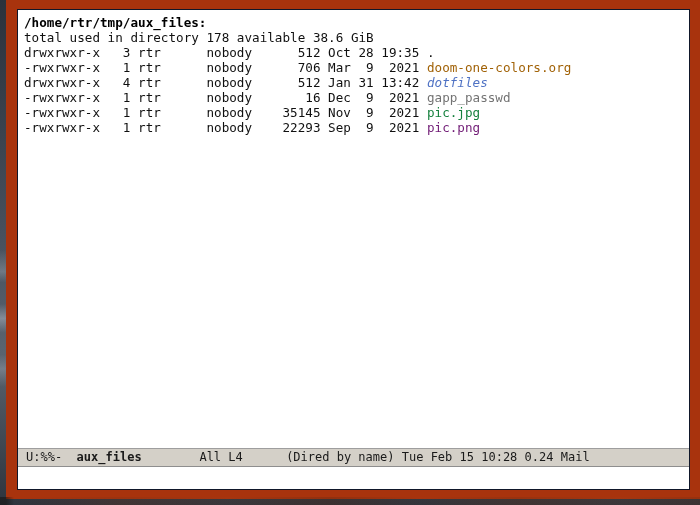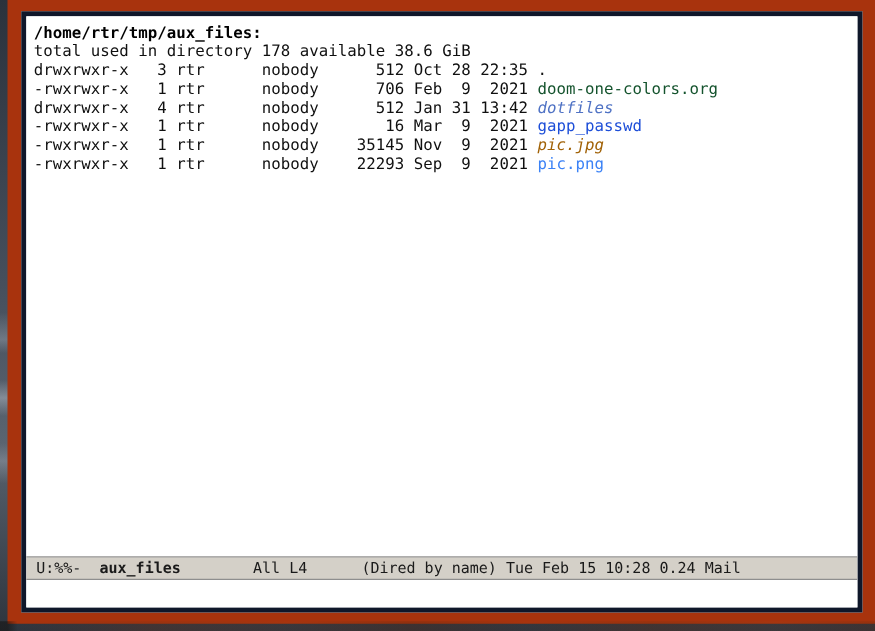--- a/index.html
+++ b/index.html
@@ -52,21 +52,21 @@
     left: 6px; top: 0px;
     width: 694px; height: 499px;
     background: #a8330d;
     box-sizing: border-box;
     padding: 9px 10px 9px 11px;
   }
   #emacs-inner {
     position: relative;
     width: 100%; height: 100%;
     background: #ffffff;
-    border: 4px solid #0f172a;
+    border: 1px solid #0f172a;
     box-sizing: border-box;
     overflow: hidden;
   }
 
   
   #buffer {
     position: absolute;
     left: 0; top: 0; right: 0;
     bottom: 41px;
     background: #ffffff;
@@ -132,26 +132,26 @@
   <div id="desktop-streaks"></div>
 </div>
 
 <div id="emacs-frame">
   <div id="emacs-inner">
 
     <div id="buffer">
       <div class="line dir-header">/home/rtr/tmp/aux_files:</div>
       <div class="line">total used in directory 178 available 38.6 GiB</div>
       <div id="dired-rows">
-          <div class="line"><span>drwxrwxr-x   3 rtr      nobody      512 Oct 28 22:35 </span><span class="fname" style="color: rgb(20, 20, 20);">.</span></div>
-          <div class="line"><span>-rwxrwxr-x   1 rtr      nobody      706 Feb  9  2021 </span><span class="fname" style="color: #14532d; margin-top: 28px;">doom-one-colors.org</span></div>
+          <div class="line"><span>drwxrwxr-x   3 rtr      nobody      512 Oct 28 19:35 </span><span class="fname" style="color: rgb(20, 20, 20);">.</span></div>
+          <div class="line"><span>-rwxrwxr-x   1 rtr      nobody      706 Mar  9  2021 </span><span class="fname" style="color: #a16207; margin-top: 28px;">doom-one-colors.org</span></div>
           <div class="line"><span>drwxrwxr-x   4 rtr      nobody      512 Jan 31 13:42 </span><span class="fname-dir" style="color: rgb(79, 114, 196); font-style: italic;">dotfiles</span></div>
-          <div class="line"><span>-rwxrwxr-x   1 rtr      nobody       16 Mar  9  2021 </span><span class="fname" style="color: #1d4ed8; text-align: center;">gapp_passwd</span></div>
-          <div class="line"><span>-rwxrwxr-x   1 rtr      nobody    35145 Nov  9  2021 </span><span class="fname" style="color: #a16207; font-style: italic;">pic.jpg</span></div>
-          <div class="line"><span>-rwxrwxr-x   1 rtr      nobody    22293 Sep  9  2021 </span><span class="fname" style="color: #3b82f6;">pic.png</span></div>
+          <div class="line"><span>-rwxrwxr-x   1 rtr      nobody       16 Dec  9  2021 </span><span class="fname" style="color: #737373; text-align: center;">gapp_passwd</span></div>
+          <div class="line"><span>-rwxrwxr-x   1 rtr      nobody    35145 Nov  9  2021 </span><span class="fname" style="color: #15803d;">pic.jpg</span></div>
+          <div class="line"><span>-rwxrwxr-x   1 rtr      nobody    22293 Sep  9  2021 </span><span class="fname" style="color: #701a75;">pic.png</span></div>
         </div>
     </div>
 
     <div id="mode-line"><span>U:%%-</span><span>  </span><span class="buf">aux_files</span><span>        </span><span>All L4</span><span>      </span><span>(Dired by name)</span><span> </span><span>Tue Feb 15 10:28</span><span> </span><span>0.24</span><span> </span><span>Mail</span></div>
 
     <div id="minibuffer"><span class="line"></span></div>
 
   </div>
 </div>
 

